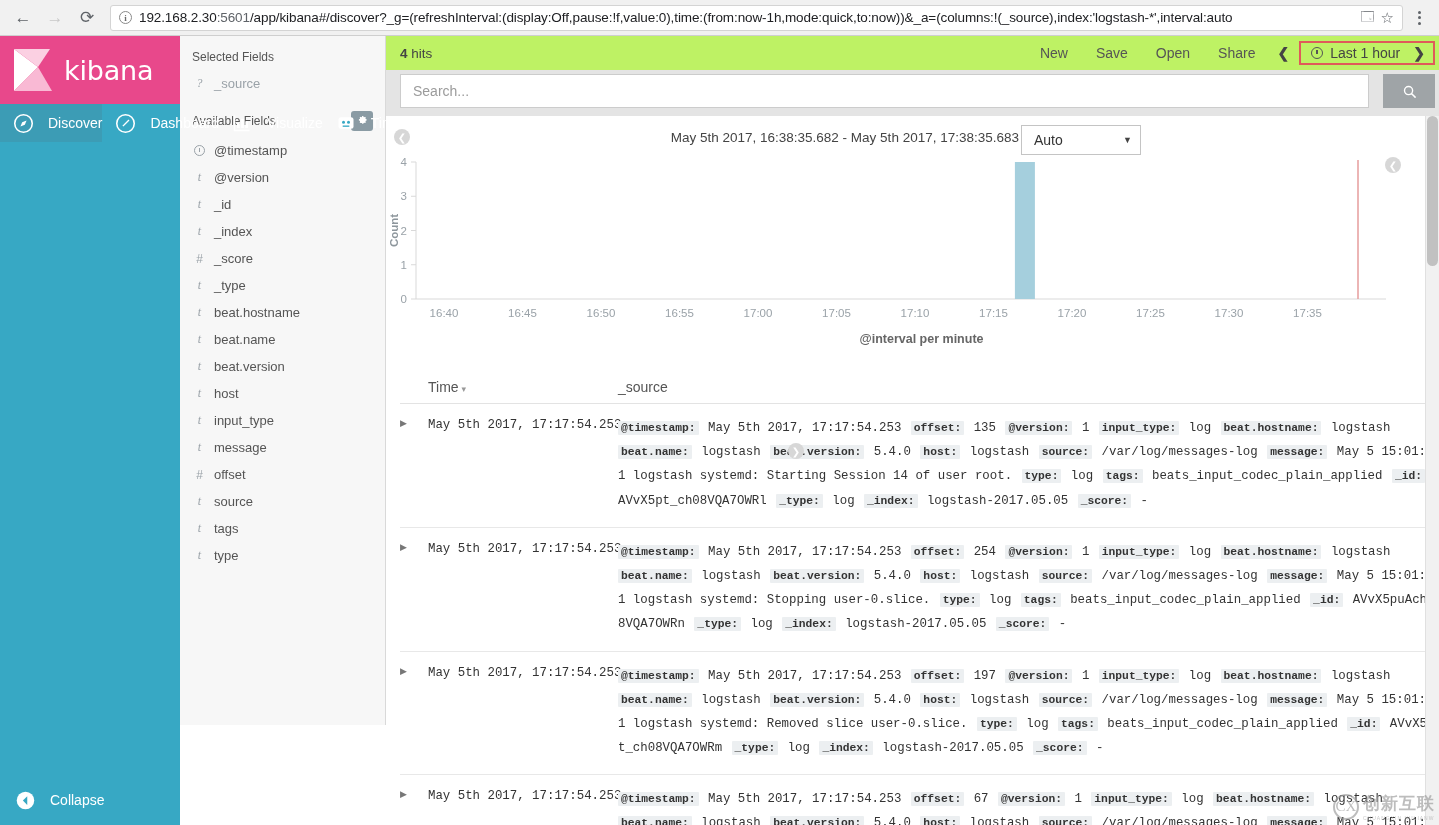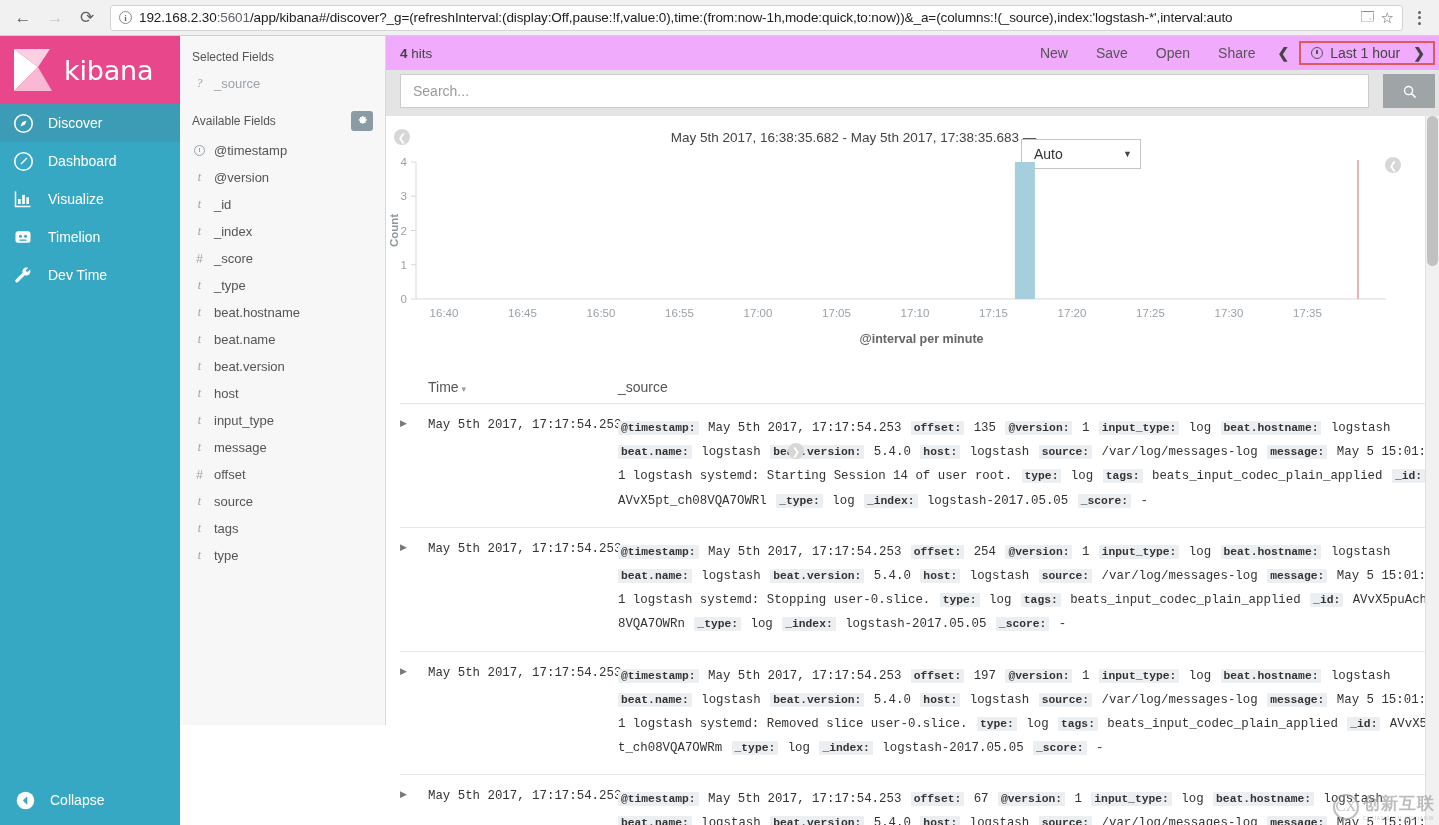--- a/index.html
+++ b/index.html
@@ -79,21 +79,21 @@
     display: flex; align-items: center;
     padding-left: 12px;
     gap: 10px;
   }
   .logo-mark { width: 42px; height: 46px; flex: 0 0 auto; }
   .logo-text {
     color: #fff; font-size: 27px; font-weight: 400;
     letter-spacing: -0.2px;
     font-family: "DejaVu Sans", sans-serif;
   }
-  .nav-list { display: flex; flex-direction: column; }
+  .nav-list { display: flex; flex-direction: row; }
   .nav-item {
     height: 38px;
     display: flex; align-items: center;
     padding-left: 12px;
     gap: 14px;
     color: #ffffff;
     font-size: 14px;
   }
   .nav-item.active { background: #3c9cb5; }
   .nav-icon {
@@ -170,21 +170,21 @@
 
   
   .main {
     flex: 1 1 auto;
     display: flex; flex-direction: column;
     min-width: 0;
     position: relative;
   }
   .topbar {
     height: 34px;
-    background: #f0abfc;
+    background: #bef264;
     display: flex; align-items: center;
     justify-content: space-between;
     padding: 0 4px 0 14px;
     flex: 0 0 auto;
   }
   .hits { font-size: 13.5px; color: #444; }
   .hits b { font-weight: bold; }
   .top-actions { display: flex; align-items: center; gap: 0; }
   .top-link {
     font-size: 14px; color: #555;
@@ -253,21 +253,21 @@
     font-size: 10px; display: flex; align-items: center; justify-content: center;
     flex: 0 0 auto;
   }
   .chart-range {
     flex: 1 1 auto;
     text-align: center;
     font-size: 13.5px; color: #444;
     padding-right: 130px;
   }
   .interval-select {
-    position: absolute; right: 298px; top: 23px;
+    position: absolute; right: 298px; top: 9px;
     width: 120px; height: 30px;
     border: 1px solid #c4c4c4;
     background: #fff;
     display: flex; align-items: center; justify-content: space-between;
     padding: 0 8px 0 12px;
     font-size: 14px; color: #333;
   }
   .interval-select .caret { font-size: 9px; color: #444; }
 
   

